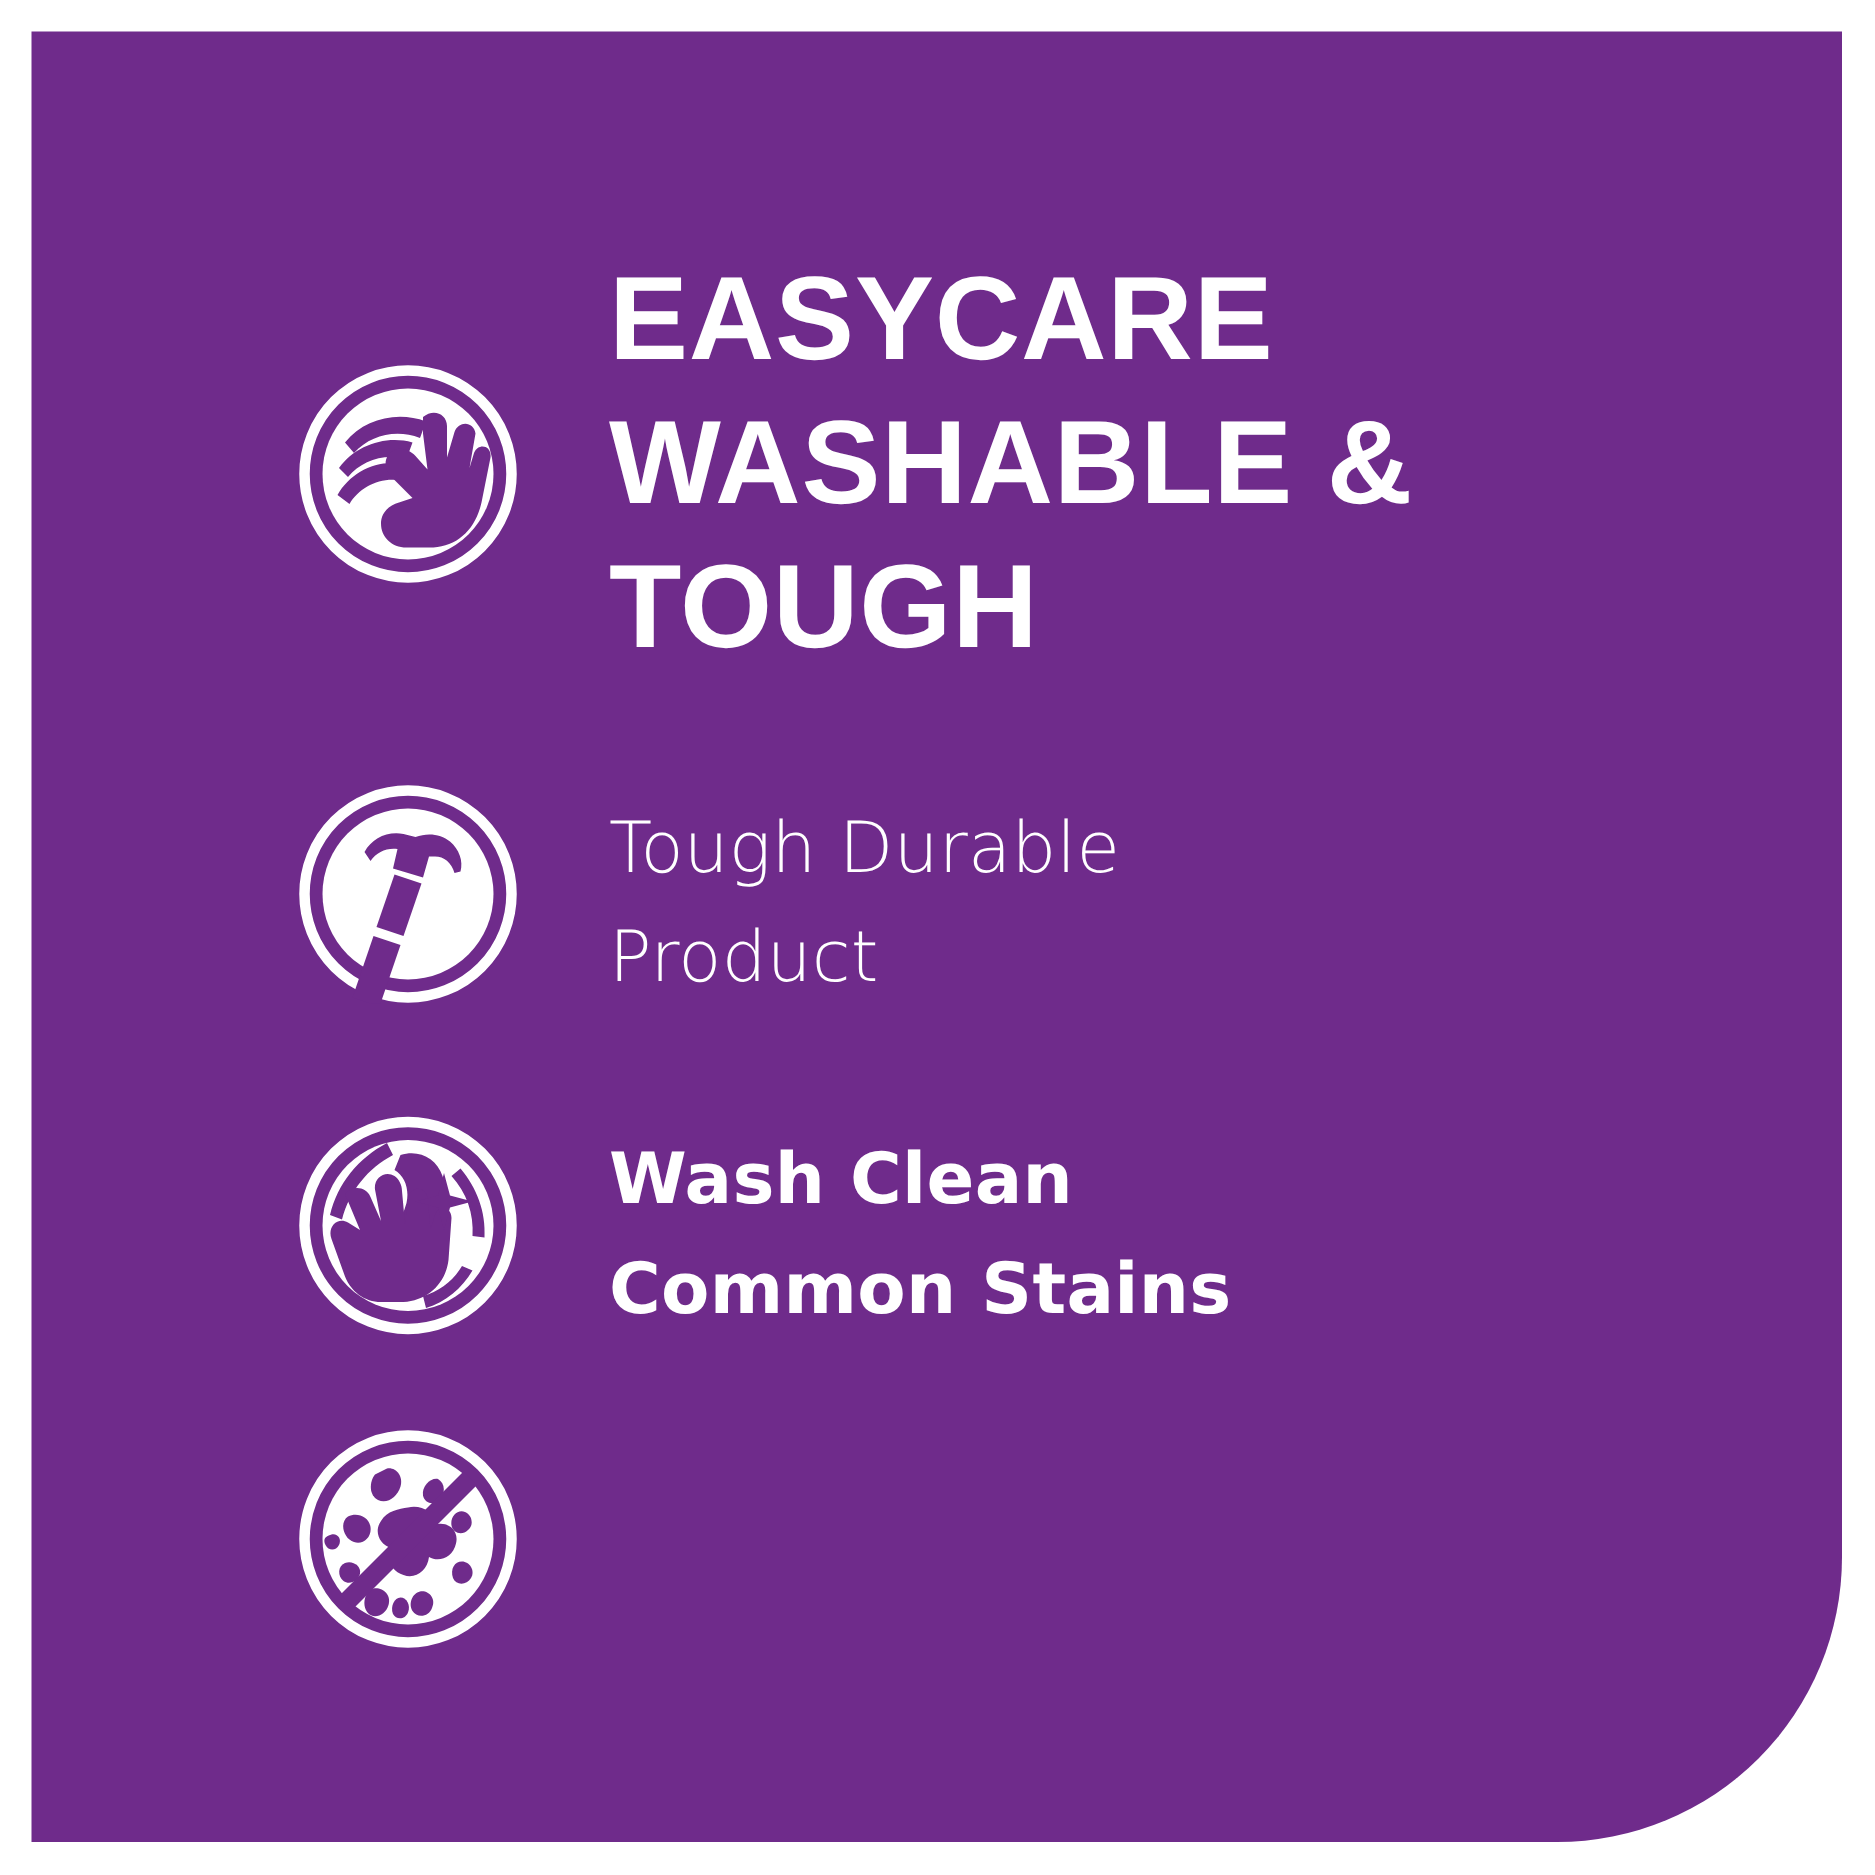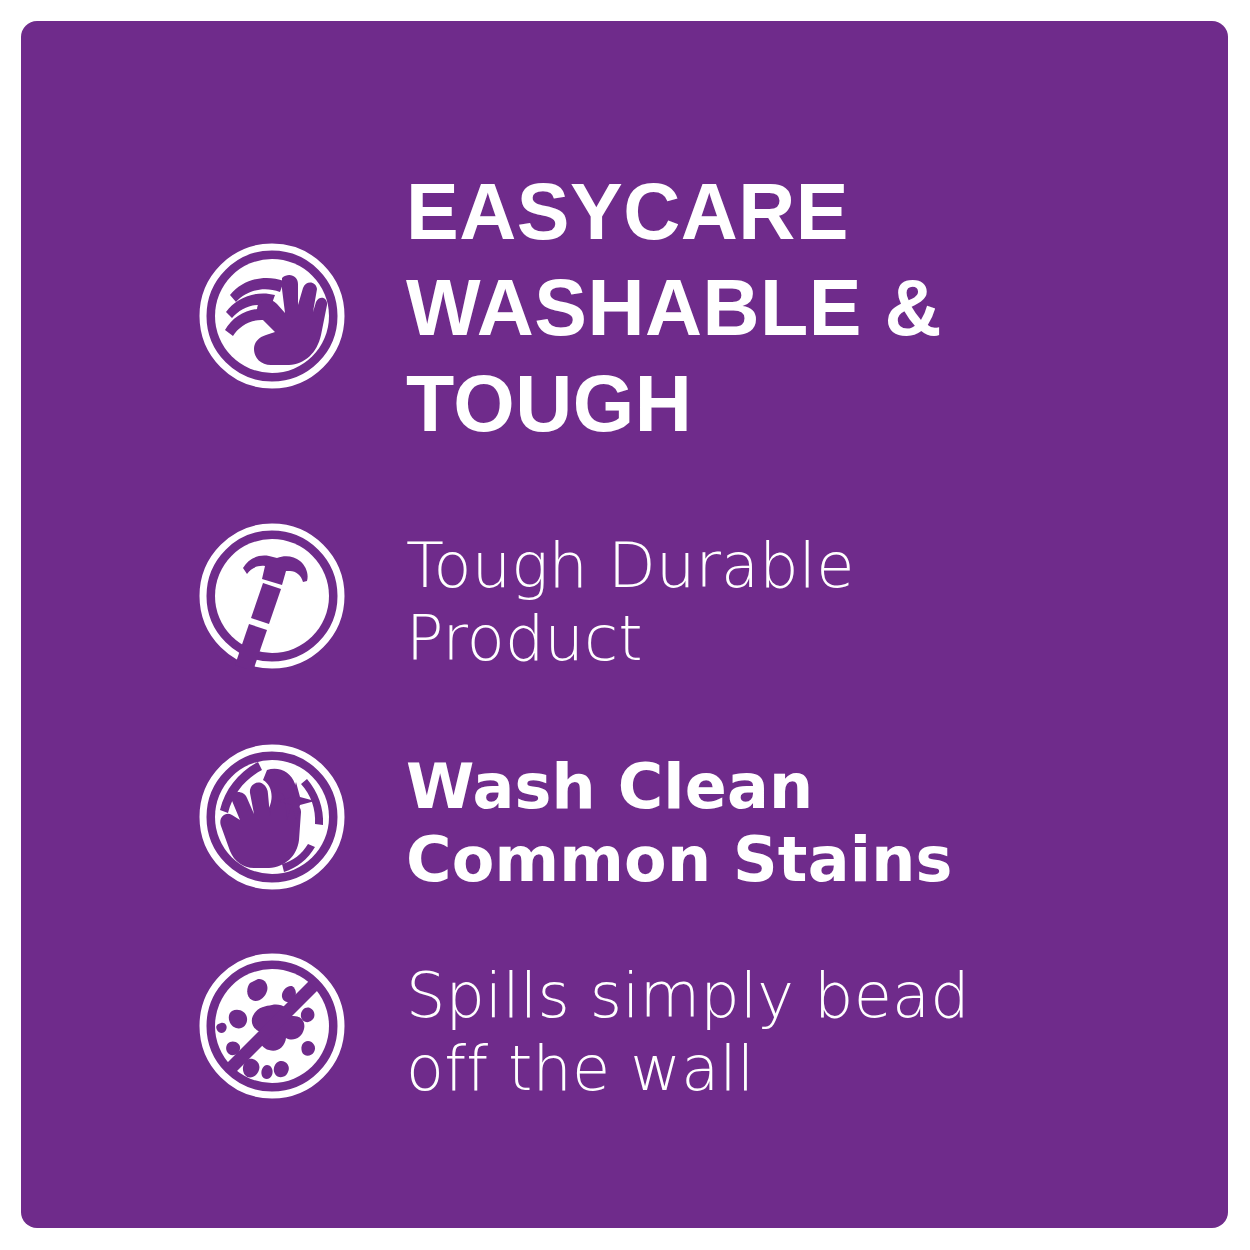--- a/index.html
+++ b/index.html
@@ -19,21 +19,20 @@
     left: 21px;
     top: 21px;
     width: 1207px;
     height: 1207px;
     background: #6F2B8B;
     border-top-left-radius: 0px;
     border-top-right-radius: 0px;
     border-bottom-left-radius: 0px;
     border-bottom-right-radius: 190px;
     box-sizing: border-box;
-    border-radius: 16px;
   }
 
   .icon-wrap {
     position: absolute;
     width: 146px;
     height: 146px;
     flex: 0 0 auto;
   }
   .icon-wrap svg { display: block; width: 146px; height: 146px; }
 
@@ -53,21 +52,21 @@
     margin: 0;
   }
 
   
   .feature-text {
     position: absolute;
     left: 385px;
     color: #ffffff;
     font-family: "DejaVu Sans", sans-serif;
     font-weight: 300;
-    font-size: 62px;
+    font-size: 47px;
     line-height: 73px;
     letter-spacing: 0.2px;
     white-space: pre-line;
     margin: 0;
   }
 
   #icon-0 { left: 178px; top: 222px; }
   #icon-1 { left: 178px; top: 502px; }
   #icon-2 { left: 178px; top: 723px; }
   #icon-3 { left: 178px; top: 932px; }
@@ -222,16 +221,14 @@
         <path d="M50 106 C56 105, 62 110, 60 117 C58 124, 50 127, 46 122 C42 117, 44 108, 50 106 Z"></path>
         <path d="M81 108 C87 107, 92 113, 89 119 C87 125, 79 126, 76 121 C73 116, 76 109, 81 108 Z"></path>
         <path d="M68 112 C72 112, 75 117, 73 122 C71 127, 65 127, 63 123 C61 118, 64 112, 68 112 Z"></path>
         <path d="M22 70 C26 69, 29 73, 27 77 C25 81, 20 81, 18 77 C16 73, 18 71, 22 70 Z"></path>
 
         <path d="M28 110 L110 28 L119 37 L37 119 Z"></path>
       </g>
     </svg>
   </div>
 
-  <p class="feature-text" id="text-3">Spills simply bead
-off the wall</p>
 
 </div>
 
 </body></html>

